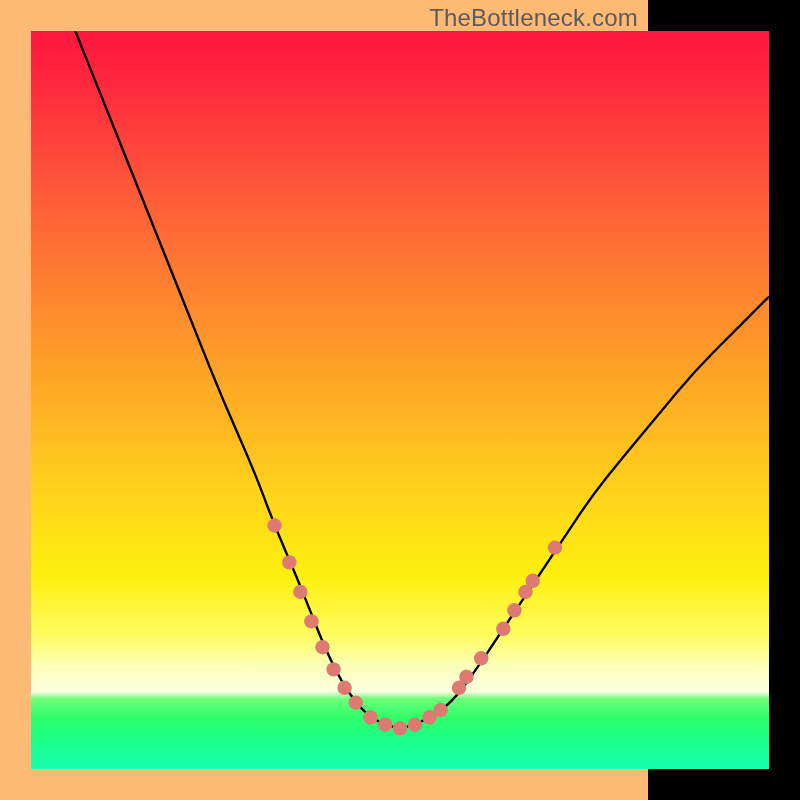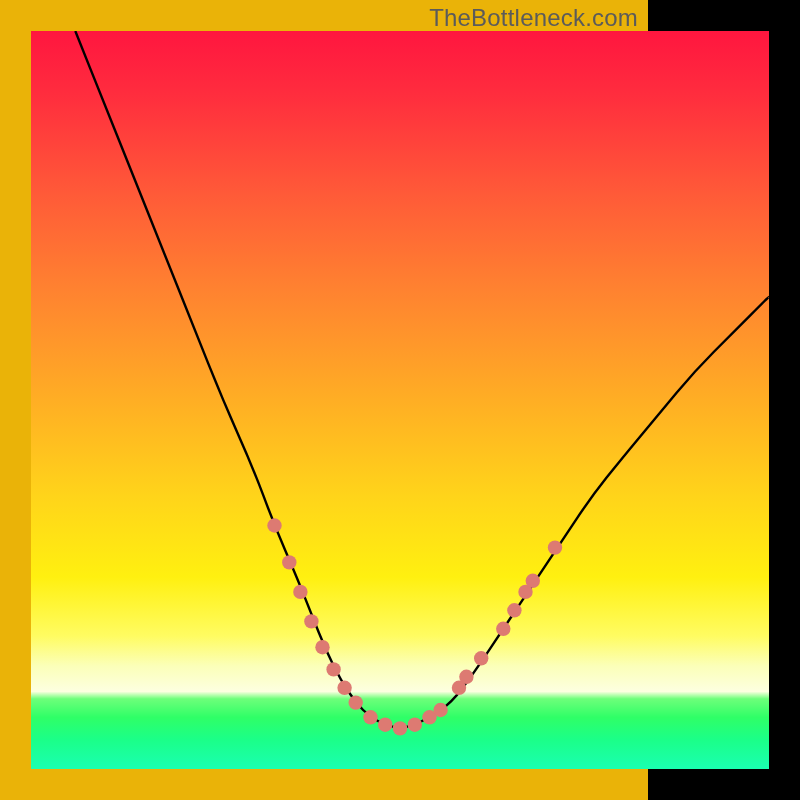--- a/index.html
+++ b/index.html
@@ -10,21 +10,21 @@
     background: #000;
     overflow: hidden;
     font-family: Arial, Helvetica, sans-serif;
   }
   .frame {
     position: absolute;
     top: 0;
     left: 0;
     width: 648px;
     height: 800px;
-    background: #eab308;
+    background: #fdba74;
   }
   .plot {
     position: absolute;
     top: 31px;
     left: 31px;
     width: 738px;
     height: 738px;
     
     background: linear-gradient(
       to bottom,

